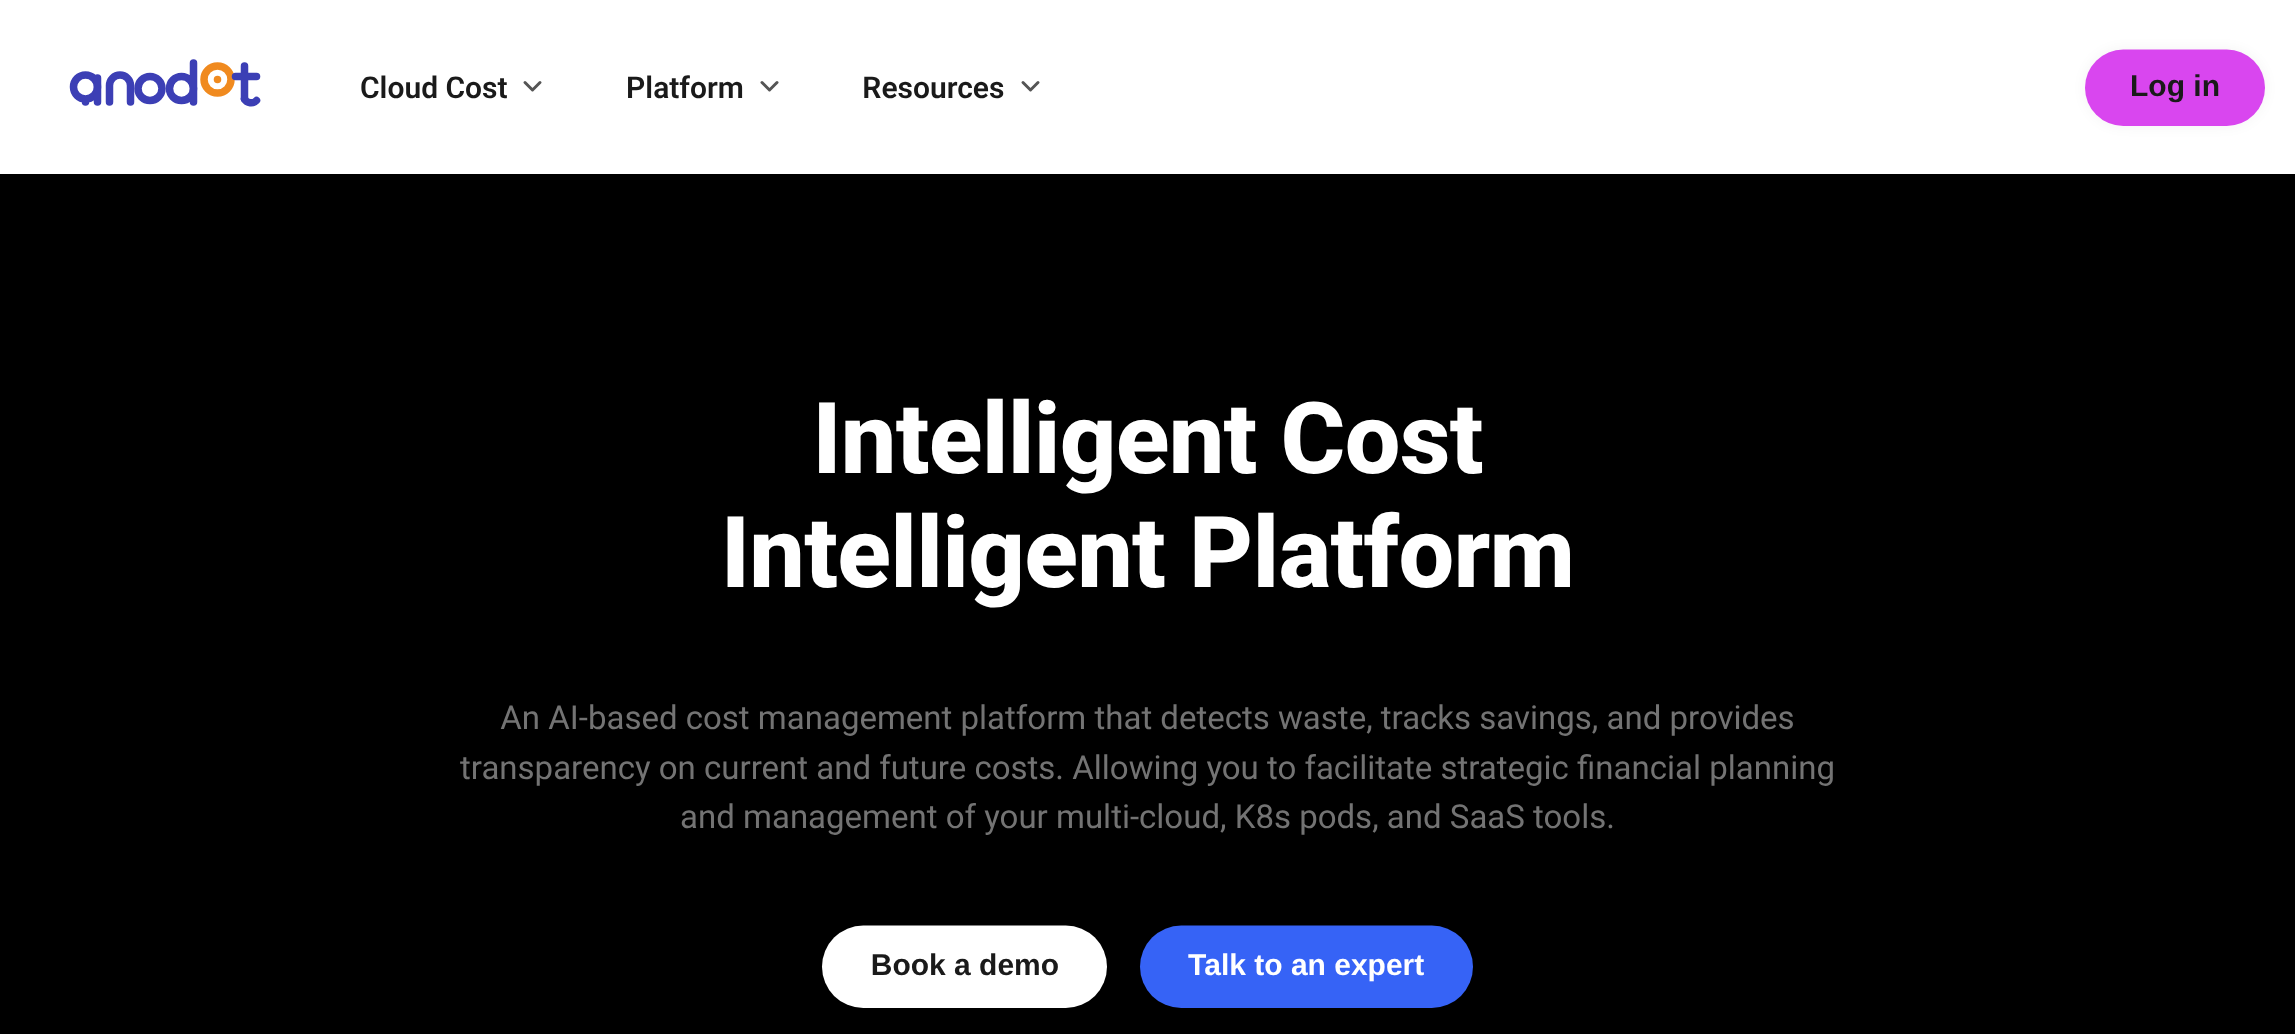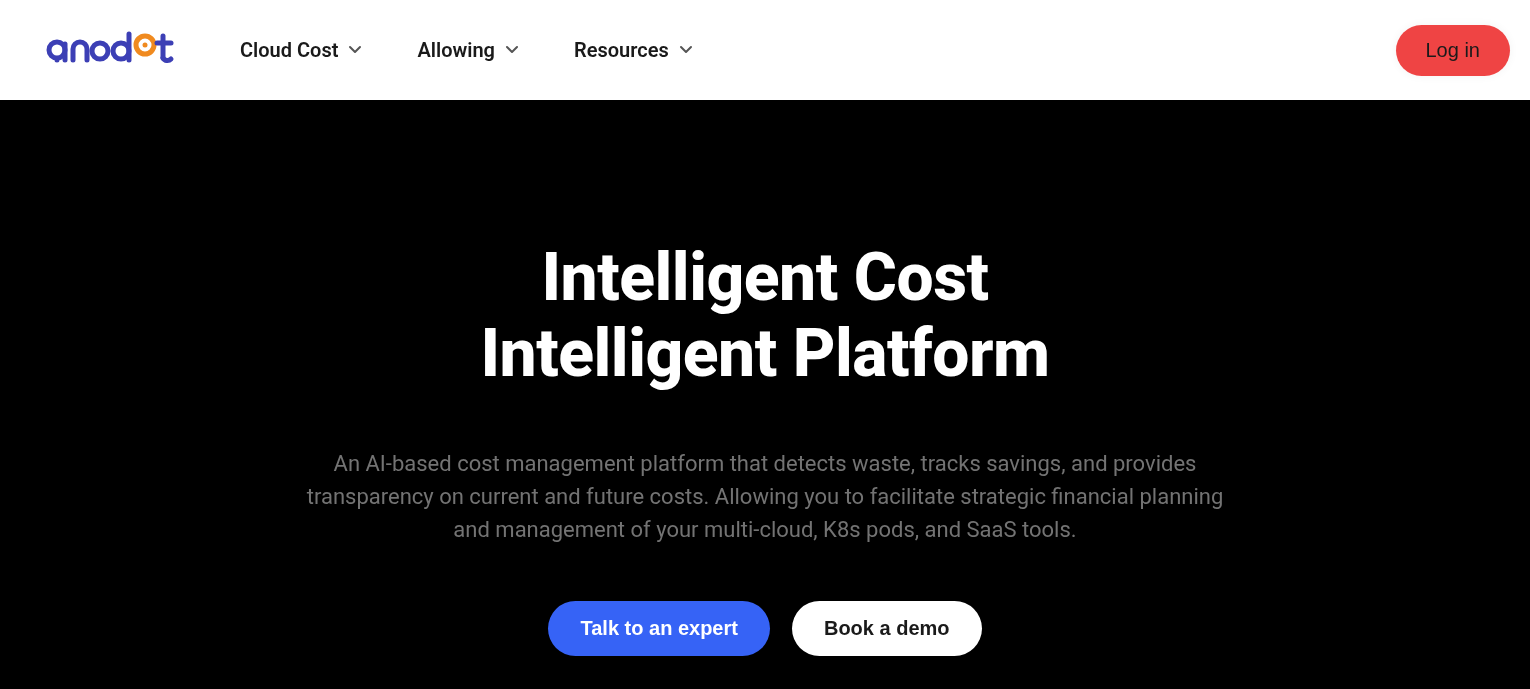--- a/index.html
+++ b/index.html
@@ -8,21 +8,21 @@
     width: 1530px;
     height: 689px;
     overflow: hidden;
     background: #fff;
   }
 
   
   .navbar {
     display: flex;
     align-items: center;
-    height: 100px;
+    height: 116px;
     padding: 0 20px 0 45px;
     background: #fff;
   }
   .logo {
     display: flex;
     align-items: center;
     margin-right: 55px;
     cursor: pointer;
   }
   .nav-links {
@@ -40,23 +40,23 @@
     cursor: pointer;
   }
   .chevron {
     display: inline-flex;
     align-items: center;
     justify-content: center;
   }
   .spacer { flex: 1; }
   .login-btn {
     font-size: 20px;
-    font-weight: 400;
+    font-weight: 700;
     color: #1a1a1a;
-    background: #ef4444;
+    background: #d946ef;
     border: none;
     border-radius: 28px;
     padding: 14px 30px;
     box-shadow: 0 0 10px rgba(0,0,0,0.05);
     cursor: pointer;
   }
 
   
   .hero {
     background: #000;
@@ -134,21 +134,21 @@
   <nav class="nav-links">
     <div class="nav-item">
       <span>Cloud Cost</span>
       <span class="chevron">
         <svg width="14" height="14" viewBox="0 0 14 14">
             <path d="M2 4 l5 5 l5 -5" fill="none" stroke="#555" stroke-width="2" stroke-linecap="round" stroke-linejoin="round"></path>
           </svg>
       </span>
     </div>
     <div class="nav-item">
-      <span>Allowing</span>
+      <span>Platform</span>
       <span class="chevron">
         <svg width="14" height="14" viewBox="0 0 14 14">
             <path d="M2 4 l5 5 l5 -5" fill="none" stroke="#555" stroke-width="2" stroke-linecap="round" stroke-linejoin="round"></path>
           </svg>
       </span>
     </div>
     <div class="nav-item">
       <span>Resources</span>
       <span class="chevron">
         <svg width="14" height="14" viewBox="0 0 14 14">
@@ -163,16 +163,16 @@
   <button class="login-btn">Log in</button>
 </header>
 
 <section class="hero">
   <h1 class="hero-title">
     <span>Intelligent Cost</span><br>
     <span>Intelligent Platform</span>
   </h1>
   <p class="hero-sub">An AI-based cost management platform that detects waste, tracks savings, and provides transparency on current and future costs. Allowing you to facilitate strategic financial planning and management of your multi-cloud, K8s pods, and SaaS tools.</p>
   <div class="hero-buttons">
+    <button class="btn btn-secondary">Book a demo</button>
     <button class="btn btn-primary">Talk to an expert</button>
-    <button class="btn btn-secondary">Book a demo</button>
   </div>
 </section>
 
 </body></html>

